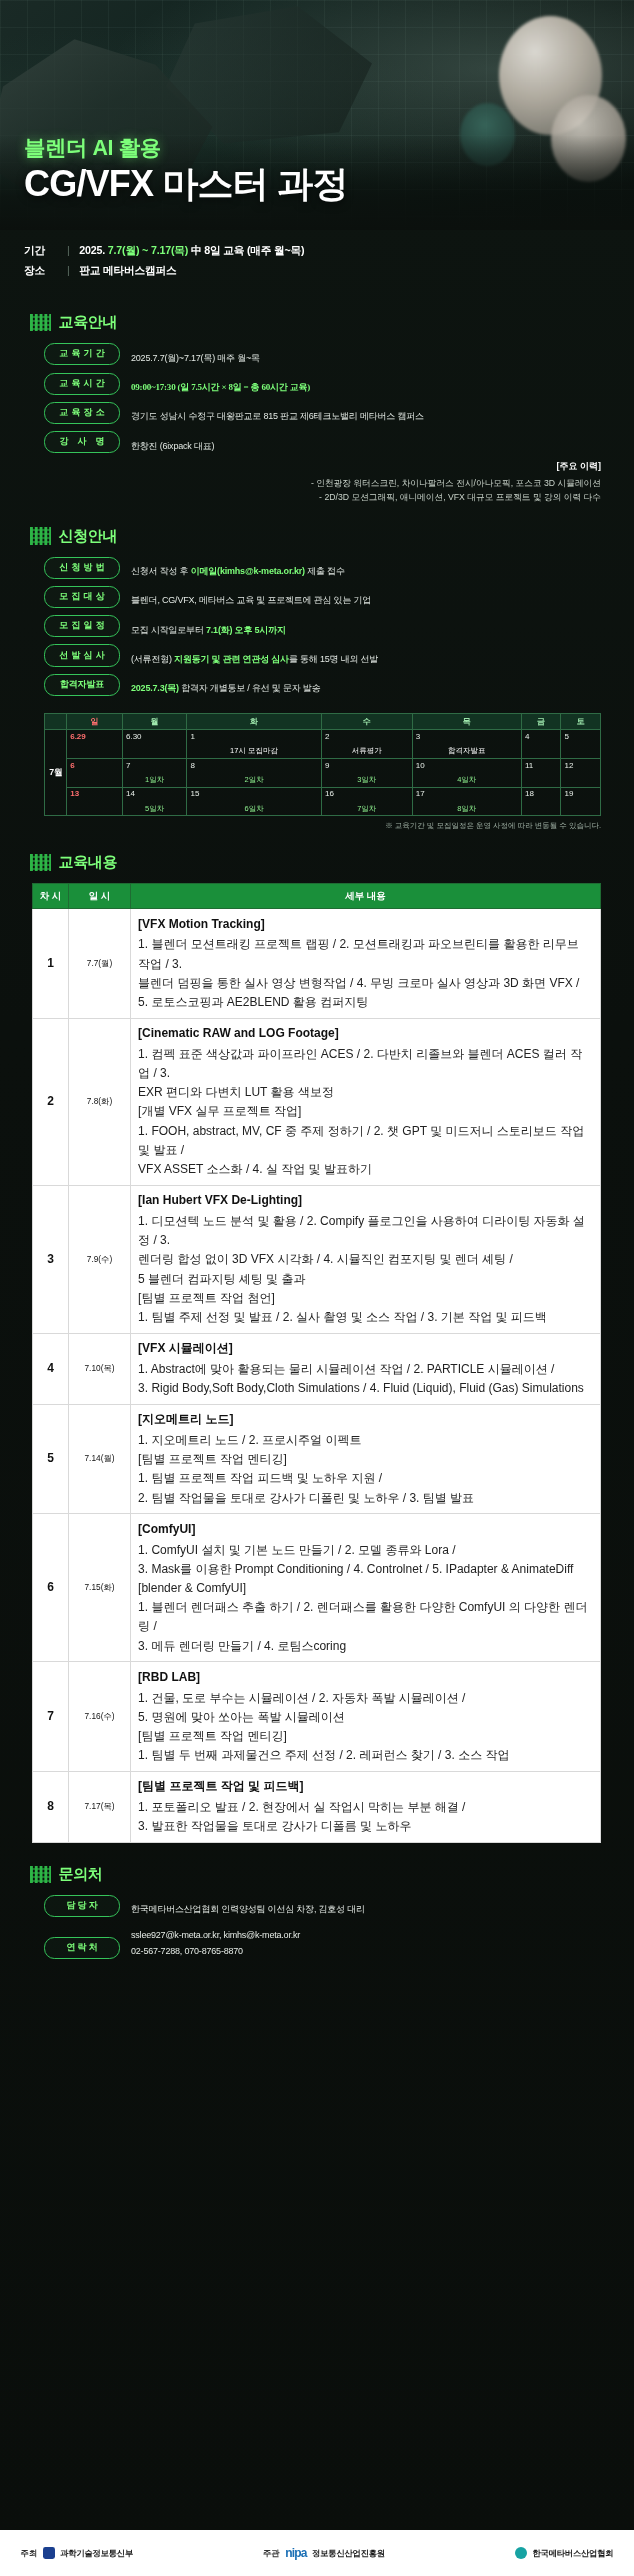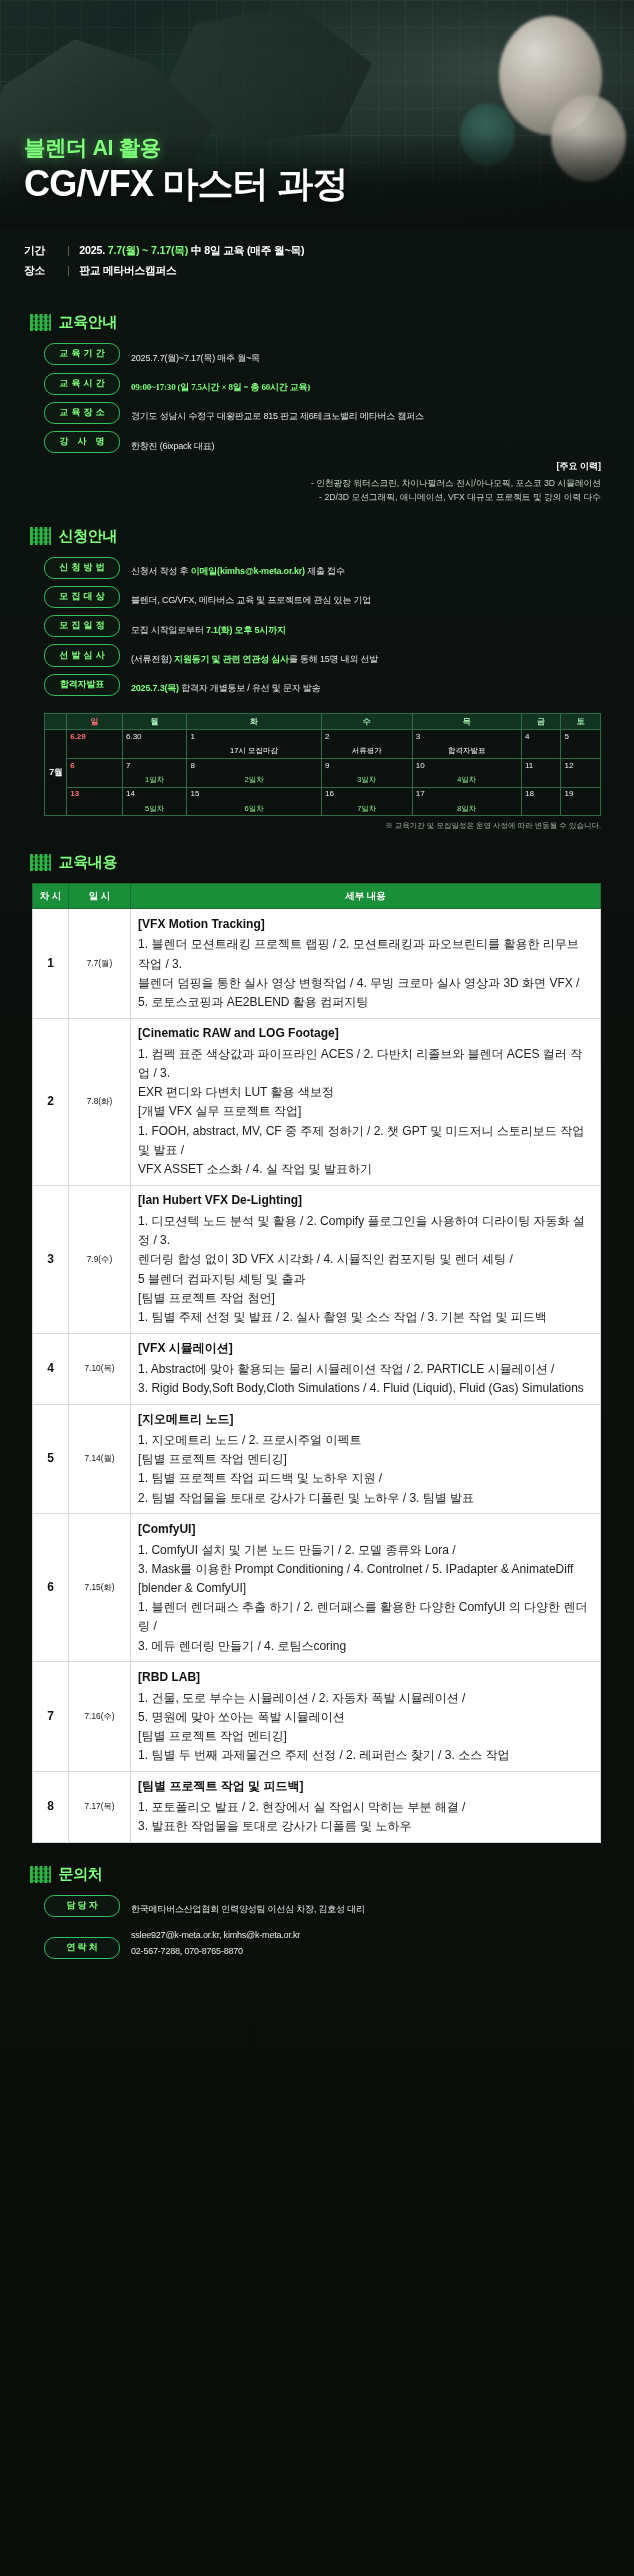--- a/index.html
+++ b/index.html
@@ -494,15 +494,33 @@
     </div>
     <div class="row">
       <div class="pill tight">연 락 처</div>
       <div class="rowtext">
         <div>sslee927@k-meta.or.kr, kimhs@k-meta.or.kr</div>
         <div>02-567-7288, 070-8765-8870</div>
       </div>
     </div>
   </div>
 
+  <div class="footer">
+    <div class="fitem">
+      <span class="flabel">주최</span>
+      <span class="fmark blue"></span>
+      <span class="forg">과학기술정보통신부</span>
+    </div>
+    <div class="fspacer"></div>
+    <div class="fitem">
+      <span class="flabel">주관</span>
+      <span class="nipa">nipa</span>
+      <span class="forg">정보통신산업진흥원</span>
+    </div>
+    <div class="fspacer"></div>
+    <div class="fitem">
+      <span class="fmark mint"></span>
+      <span class="forg">한국메타버스산업협회</span>
+    </div>
+  </div>
 
 </div>
 
 
 </body></html>

